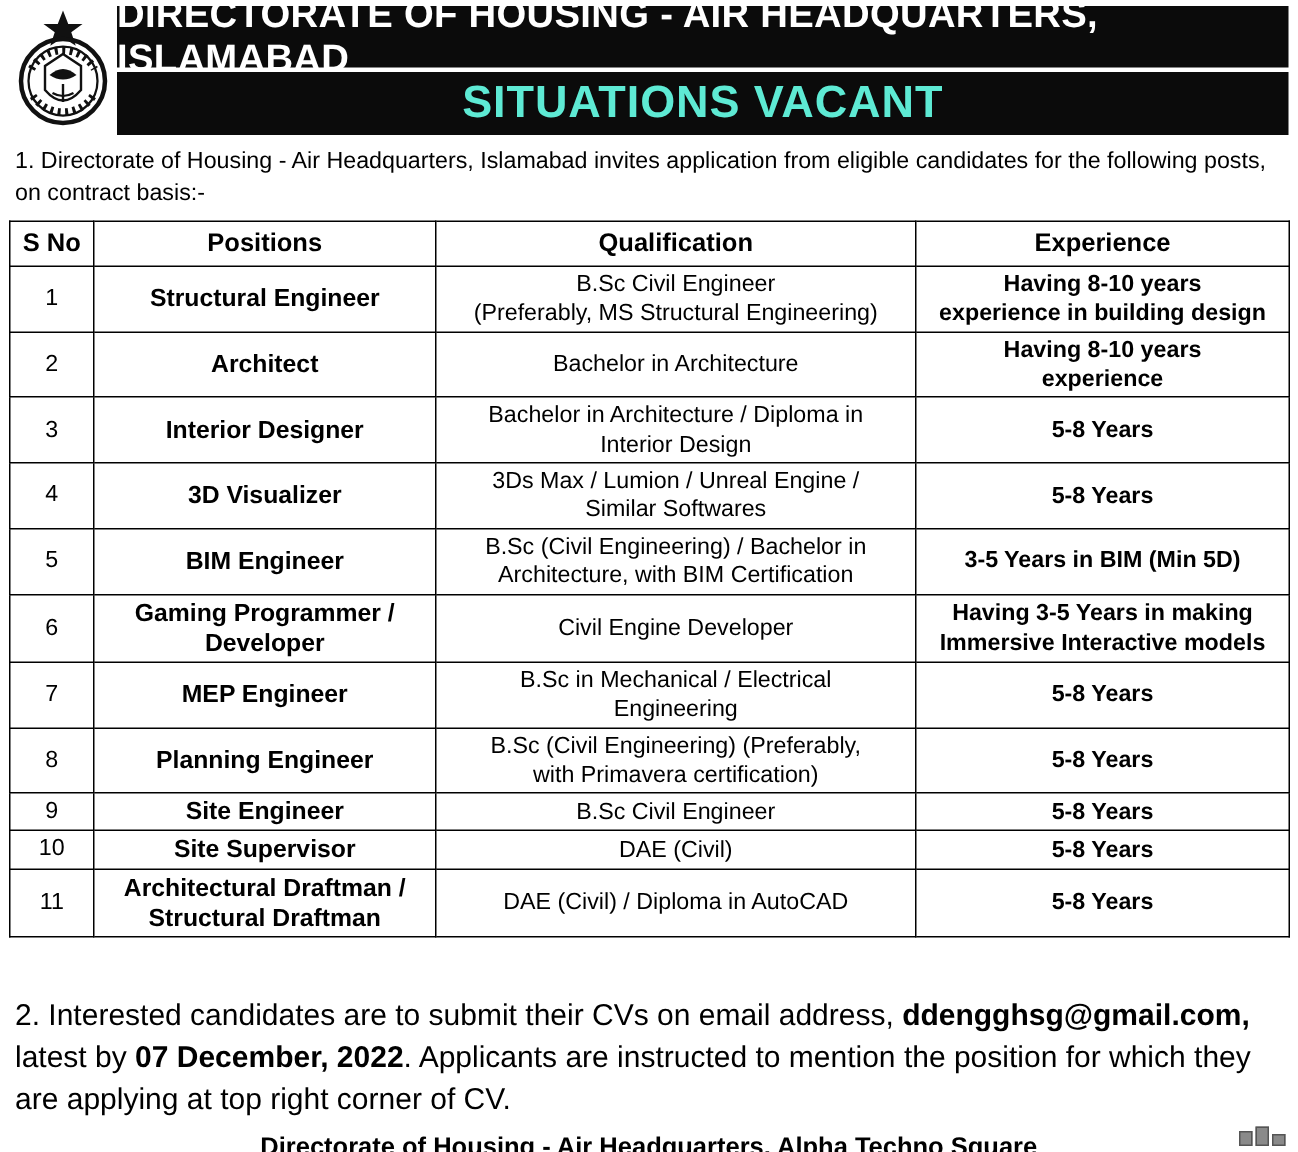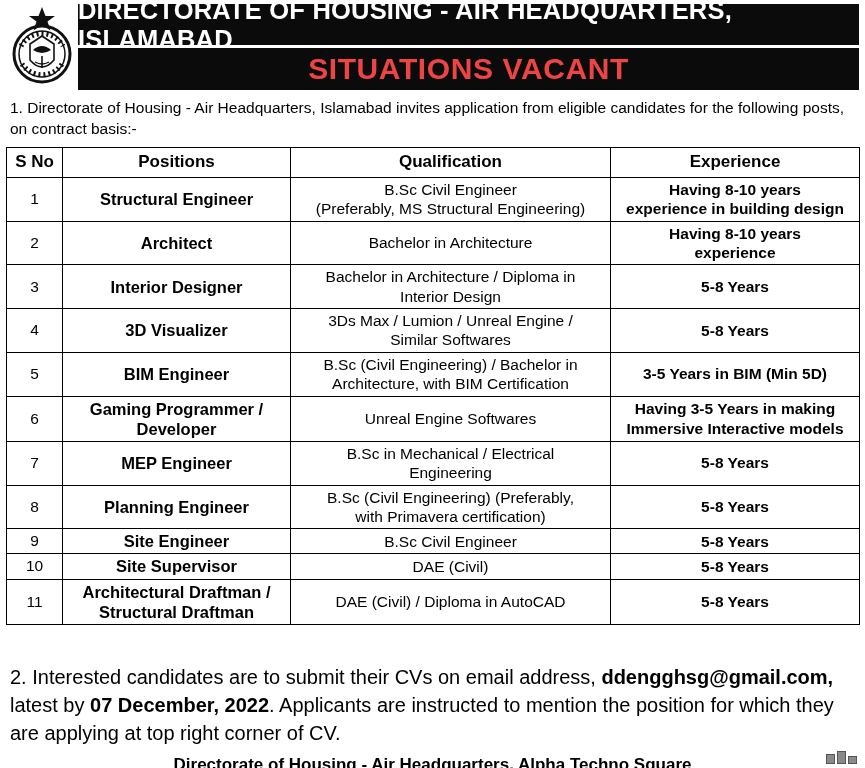--- a/index.html
+++ b/index.html
@@ -48,21 +48,21 @@
     display: flex;
     align-items: center;
     justify-content: center;
     font-weight: bold;
     font-size: 25.5px;
     letter-spacing: 0.2px;
     font-family: "Liberation Sans", sans-serif;
   }
   .bar2 {
     background: #0b0b0b;
-    color: #ef4444;
+    color: #5eead4;
     height: 52px;
     display: flex;
     align-items: center;
     justify-content: center;
     font-weight: bold;
     font-size: 30px;
     letter-spacing: 0.6px;
   }
 
   
@@ -227,21 +227,21 @@
         </tr>
         <tr>
           <td class="sno">5</td>
           <td class="pos">BIM Engineer</td>
           <td class="qual">B.Sc (Civil Engineering) / Bachelor in<br>Architecture, with BIM Certification</td>
           <td class="exp">3-5 Years in BIM (Min 5D)</td>
         </tr>
         <tr>
           <td class="sno">6</td>
           <td class="pos">Gaming Programmer /<br>Developer</td>
-          <td class="qual">Unreal Engine Softwares</td>
+          <td class="qual">Civil Engine Developer</td>
           <td class="exp">Having 3-5 Years in making<br>Immersive Interactive models</td>
         </tr>
         <tr>
           <td class="sno">7</td>
           <td class="pos">MEP Engineer</td>
           <td class="qual">B.Sc in Mechanical / Electrical<br>Engineering</td>
           <td class="exp">5-8 Years</td>
         </tr>
         <tr>
           <td class="sno">8</td>

